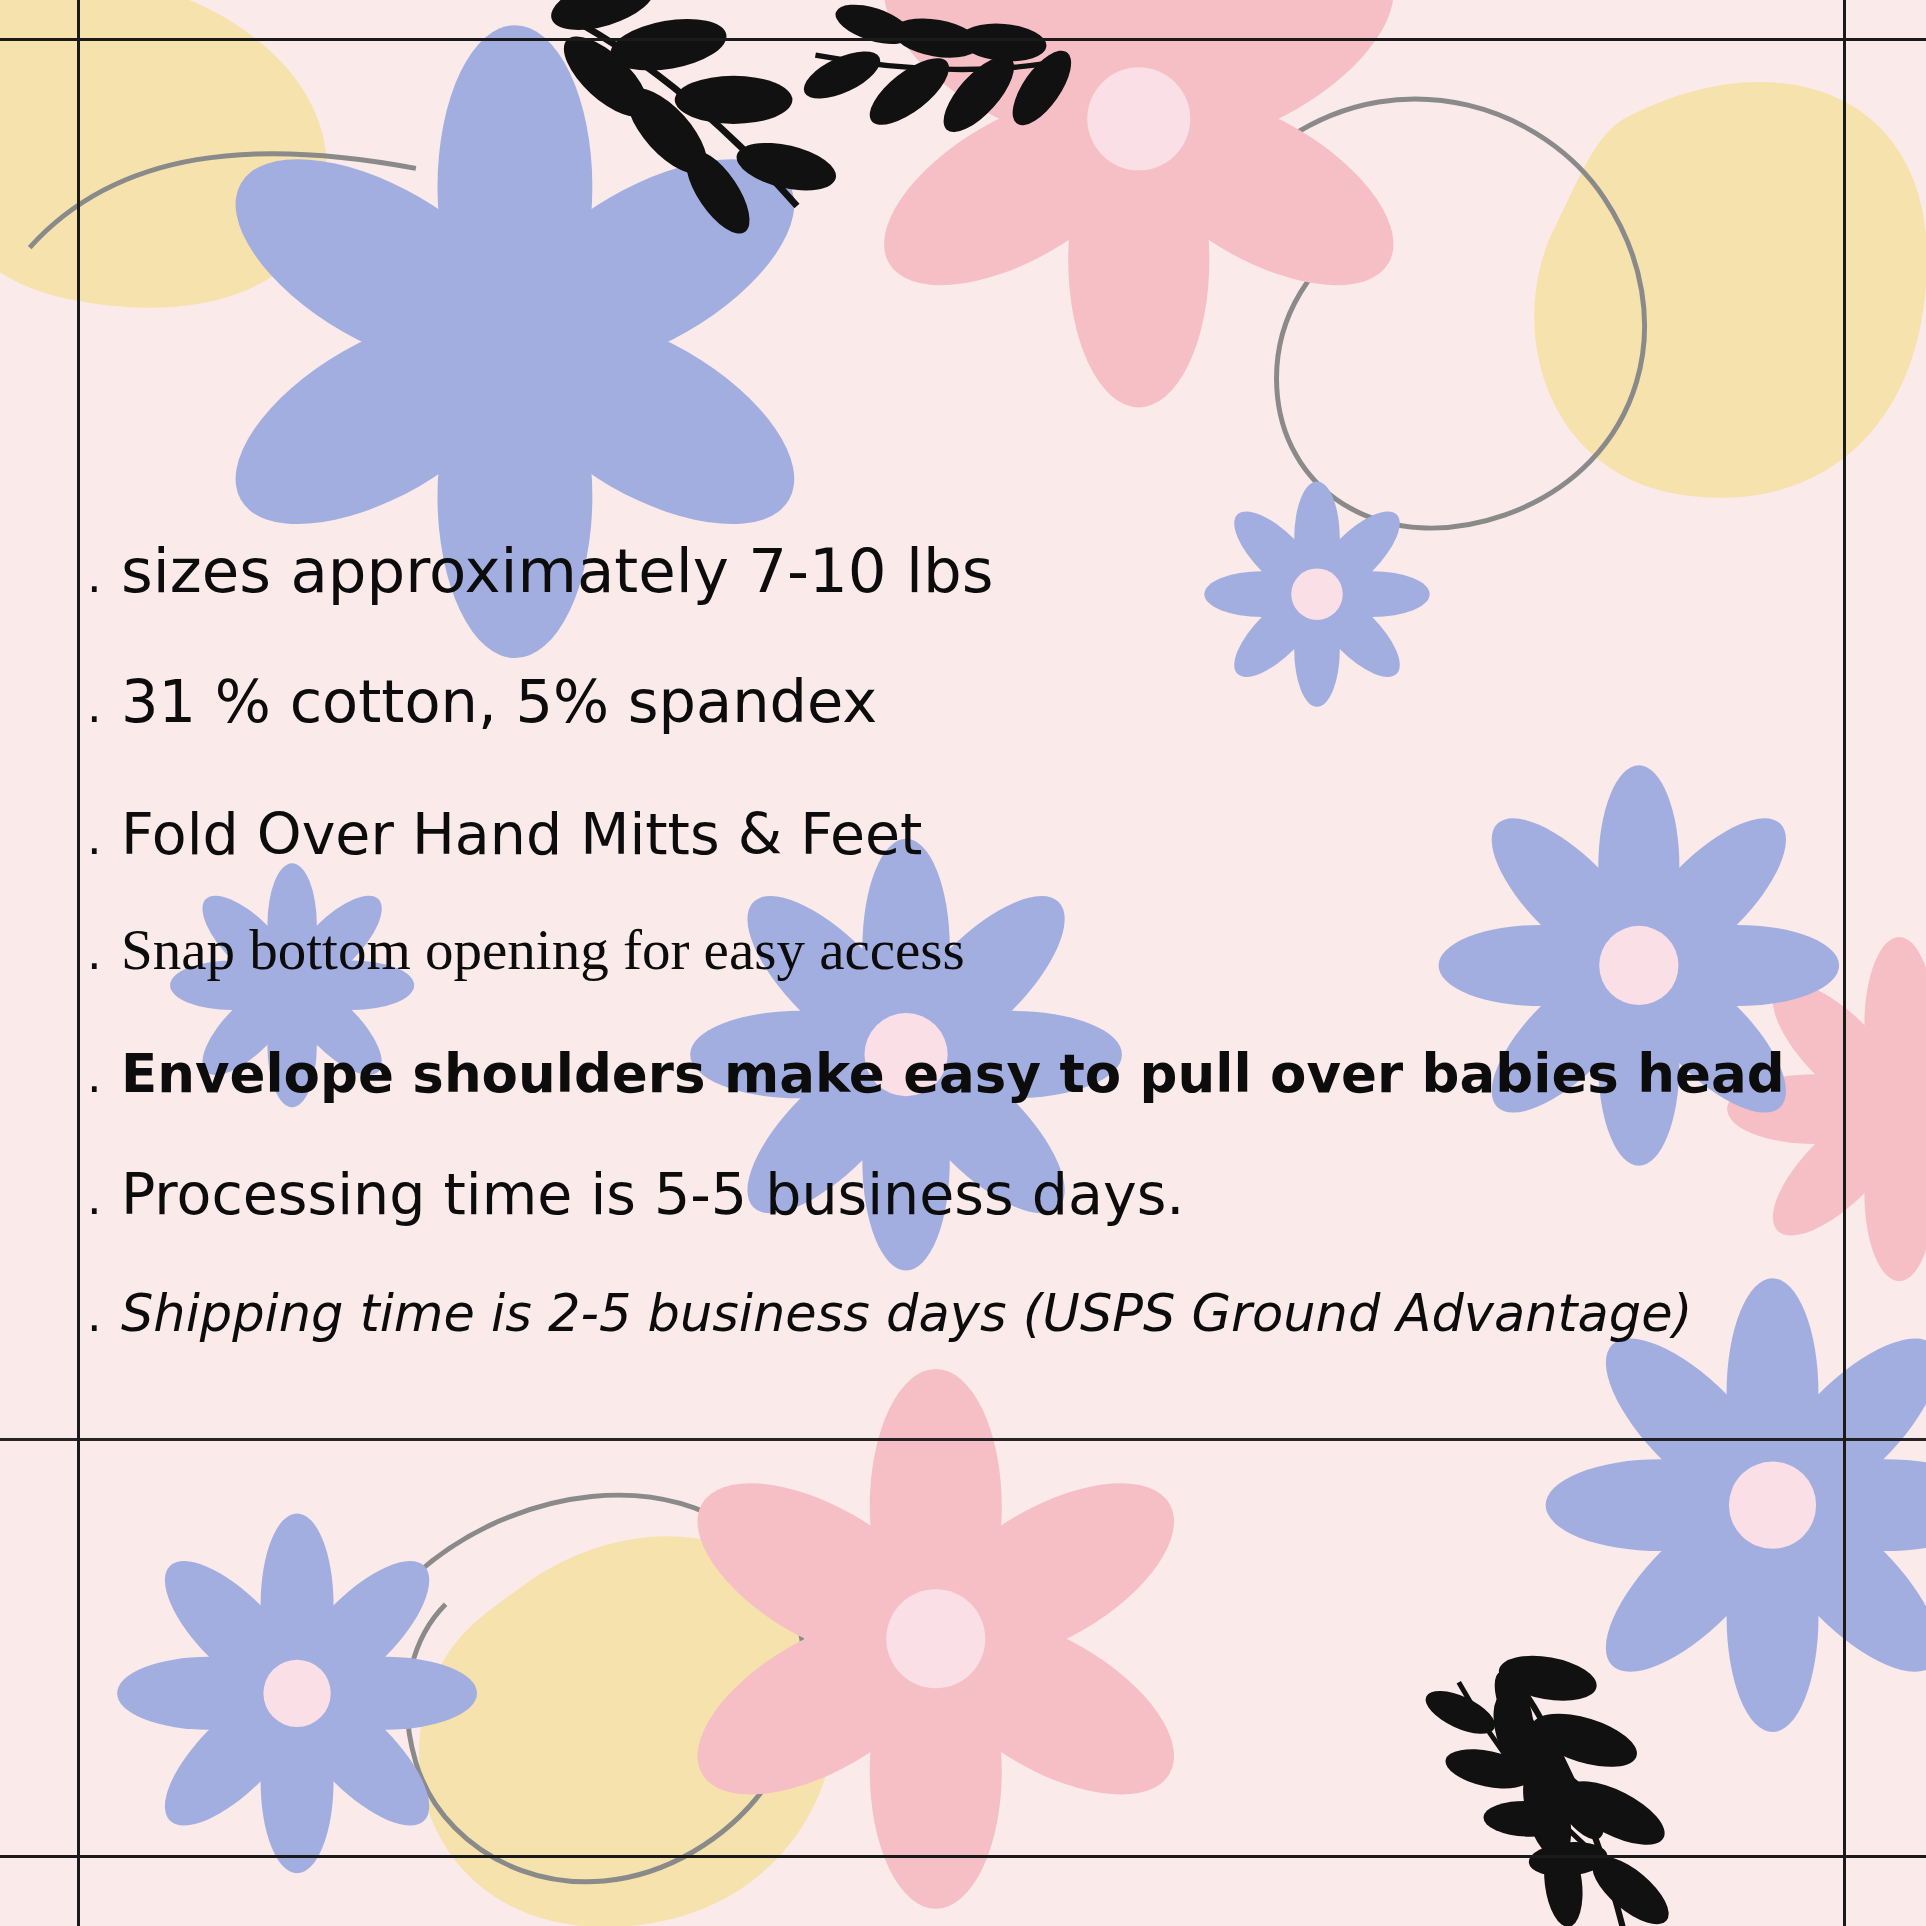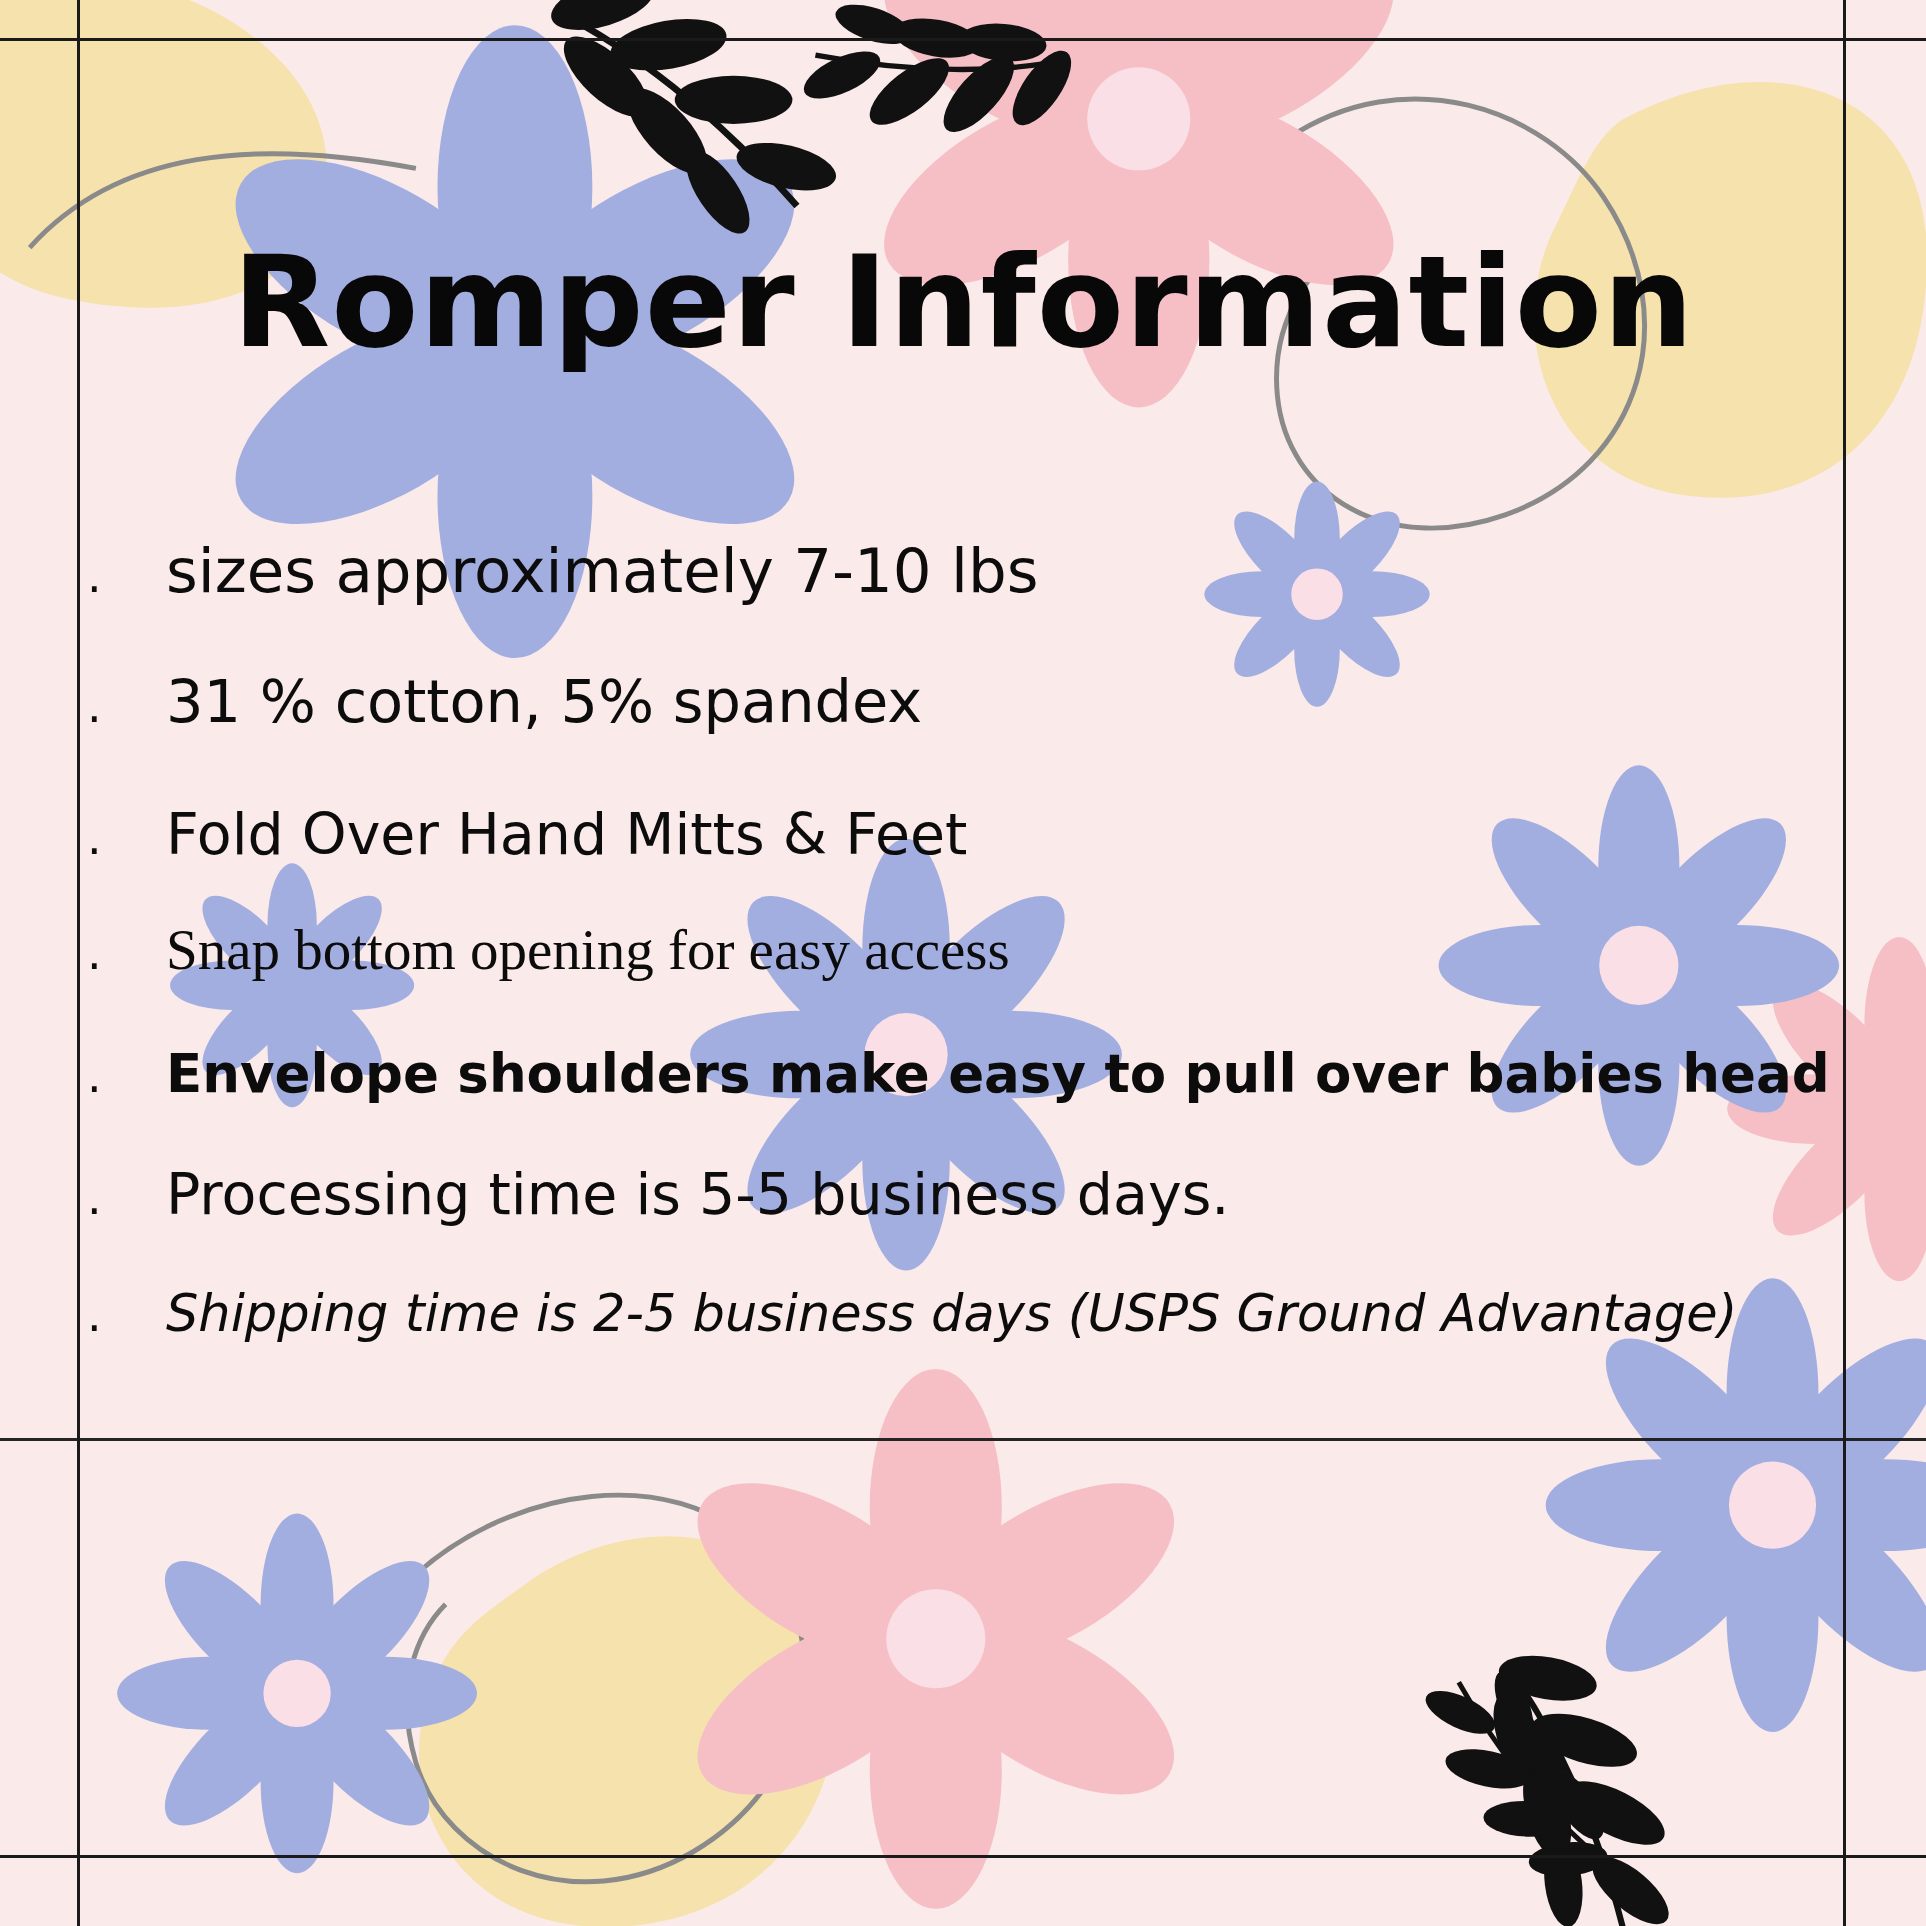--- a/index.html
+++ b/index.html
@@ -72,21 +72,20 @@
   .bullet-dot {
     width: 34px;
     flex: 0 0 34px;
     font-size: 46px;
     line-height: 1;
     color: #0c0c0c;
   }
   .bullet-text {
     flex: 1 1 auto;
     white-space: nowrap;
-    margin-left: 45px;
   }
 
   
   .r0 .bullet-text { font-size: 61px; }
   .r1 .bullet-text { font-size: 59px; }
   .r2 .bullet-text { font-size: 57px; }
   .r3 .bullet-text { font-size: 57px; font-family: Liberation Serif, serif; }
   .r4 .bullet-text { font-size: 53px; font-weight: bold; }
   .r5 .bullet-text { font-size: 57px; }
   .r6 .bullet-text { font-size: 51px; font-style: italic; }
@@ -189,21 +188,20 @@
     </g>
   </svg>
 
   <div class="rule rule-h" style="left:0; top:38px; width:1927px;"></div>
   <div class="rule rule-v" style="left:77px; top:0; height:1927px;"></div>
   <div class="rule rule-v" style="left:1843px; top:0; height:1927px;"></div>
   <div class="rule rule-h" style="left:0; top:1855px; width:1927px;"></div>
   <div class="rule rule-h" style="left:0; top:1438px; width:1927px; opacity:.95;"></div>
 
   <div class="content">
-    <div class="title">Romper Information</div>
 
     <div class="list">
       <div class="bullet-row r0">
         <span class="bullet-dot">.</span>
         <span class="bullet-text">sizes approximately 7-10 lbs</span>
       </div>
       <div class="bullet-row r1">
         <span class="bullet-dot">.</span>
         <span class="bullet-text">31 % cotton, 5% spandex</span>
       </div>

